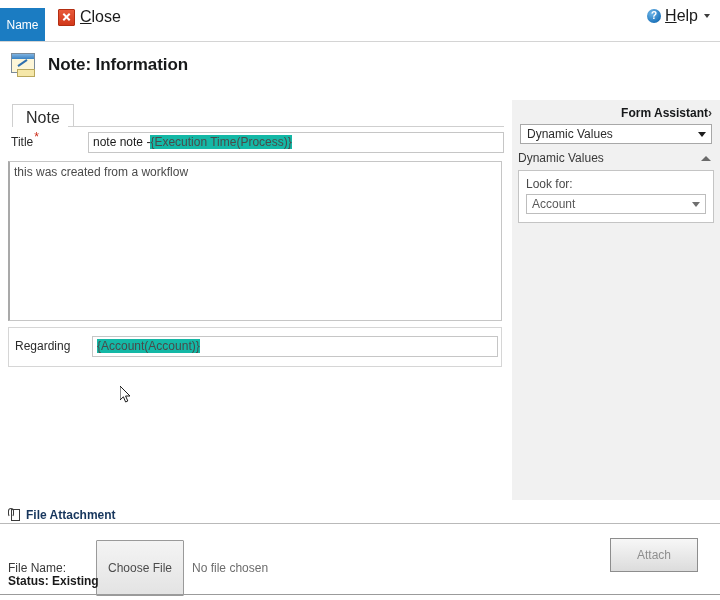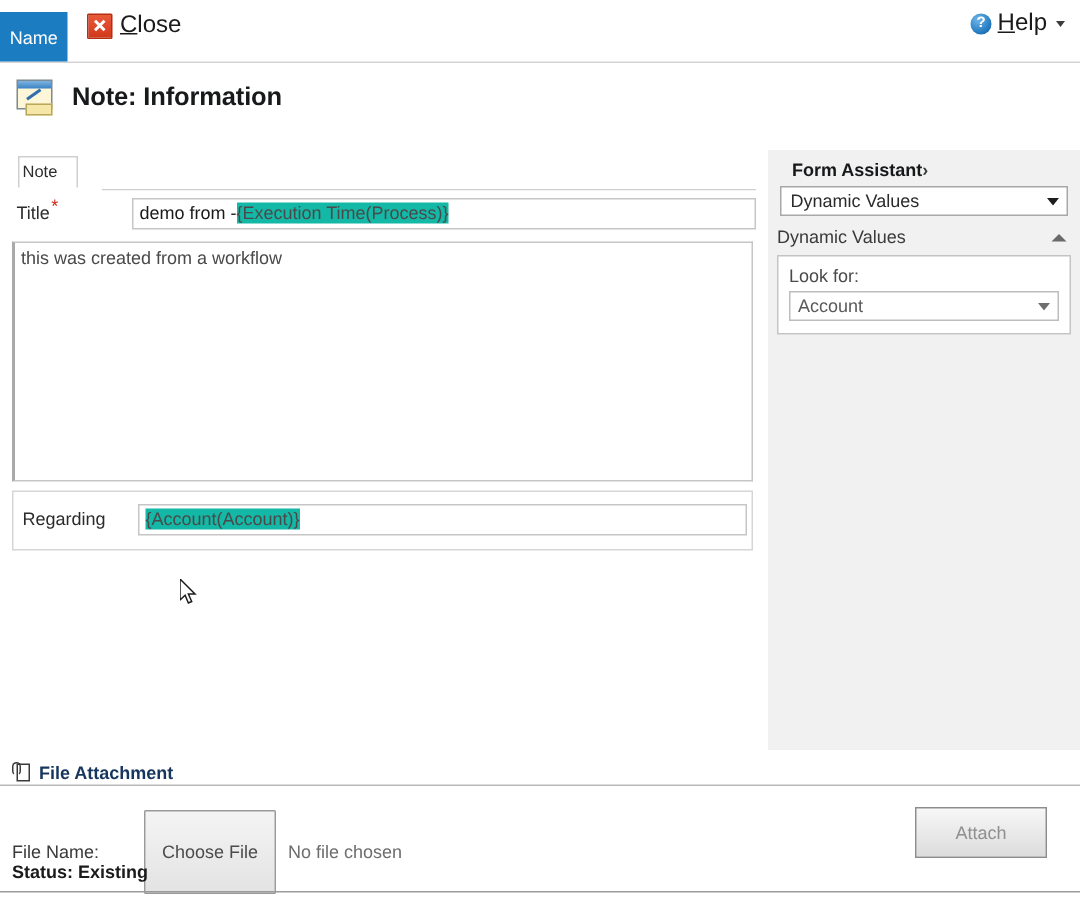--- a/index.html
+++ b/index.html
@@ -141,25 +141,25 @@
 
   
   .tabstrip {
     position: absolute;
     left: 8px; top: 104px;
     width: 496px; height: 23px;
   }
   .tab {
     position: absolute;
     left: 4px; top: 0;
-    padding: 4px 13px 4px 2px;
+    padding: 4px 13px 4px 13px;
     background: #ffffff;
     border: 1px solid #cfcfcf;
     border-bottom: none;
-    font-size: 11px;
+    font-size: 16px;
     color: #2b2b2b;
     cursor: pointer;
     box-sizing: border-box;
   }
   .tab-rule {
     position: absolute;
     left: 60px; bottom: 0;
     width: 436px; height: 1px;
     background: #cfcfcf;
   }
@@ -240,22 +240,22 @@
   .assistant {
     position: absolute;
     left: 512px; top: 100px;
     width: 208px; height: 400px;
     background: #f1f1f1;
     box-sizing: border-box;
   }
   .assistant-head {
     display: flex;
     align-items: center;
-    justify-content: flex-start;
-    padding: 6px 8px 4px 16px;
+    justify-content: flex-end;
+    padding: 6px 8px 4px 0;
   }
   .assistant-title {
     font-size: 12px;
     font-weight: bold;
     color: #16181a;
   }
   .expand-arrow {
     font-size: 12px;
     color: #3a3a3a;
     cursor: pointer;
@@ -465,21 +465,21 @@
     <span>Note</span>
   </div>
   <div class="tab-rule"></div>
 </div>
 
 <div class="form-body">
 
   <div class="field-row">
     <div class="field-label"><span>Title</span><span class="req-star">*</span></div>
     <div class="field-input">
-        <span class="plain">demo from - </span>
+        <span class="plain">note note - </span>
         <span class="hl">{Execution Time(Process)}</span>
       </div>
   </div>
 
   <div class="note-body">
     <span>this was created from a workflow</span>
   </div>
 
   <div class="regarding-block">
     <div class="field-row">

